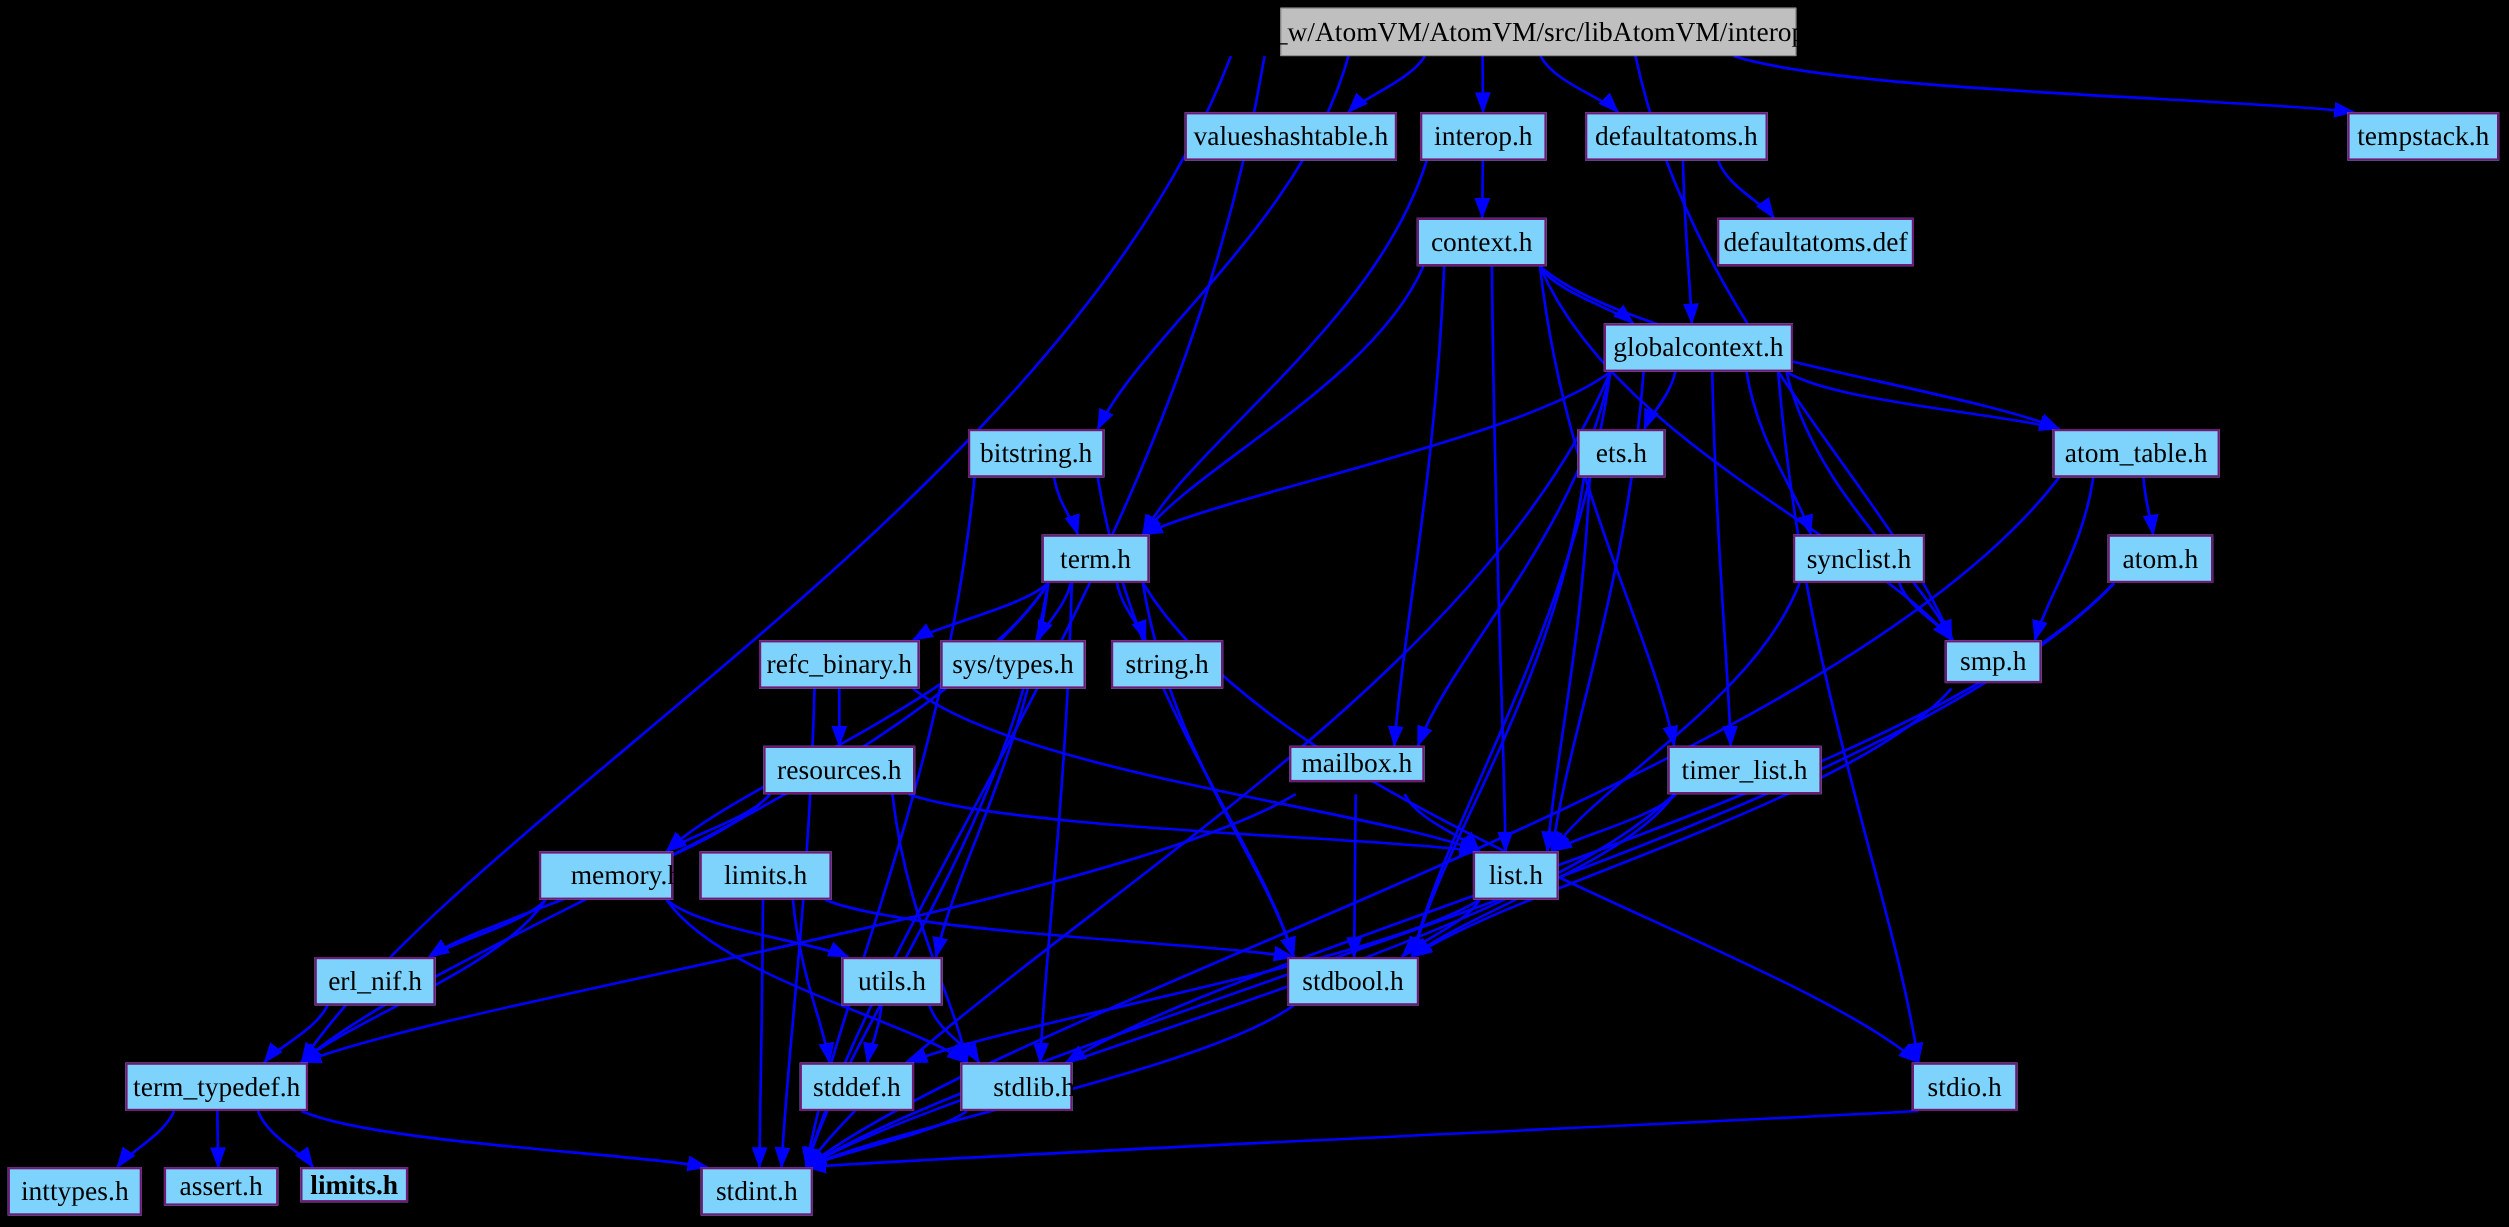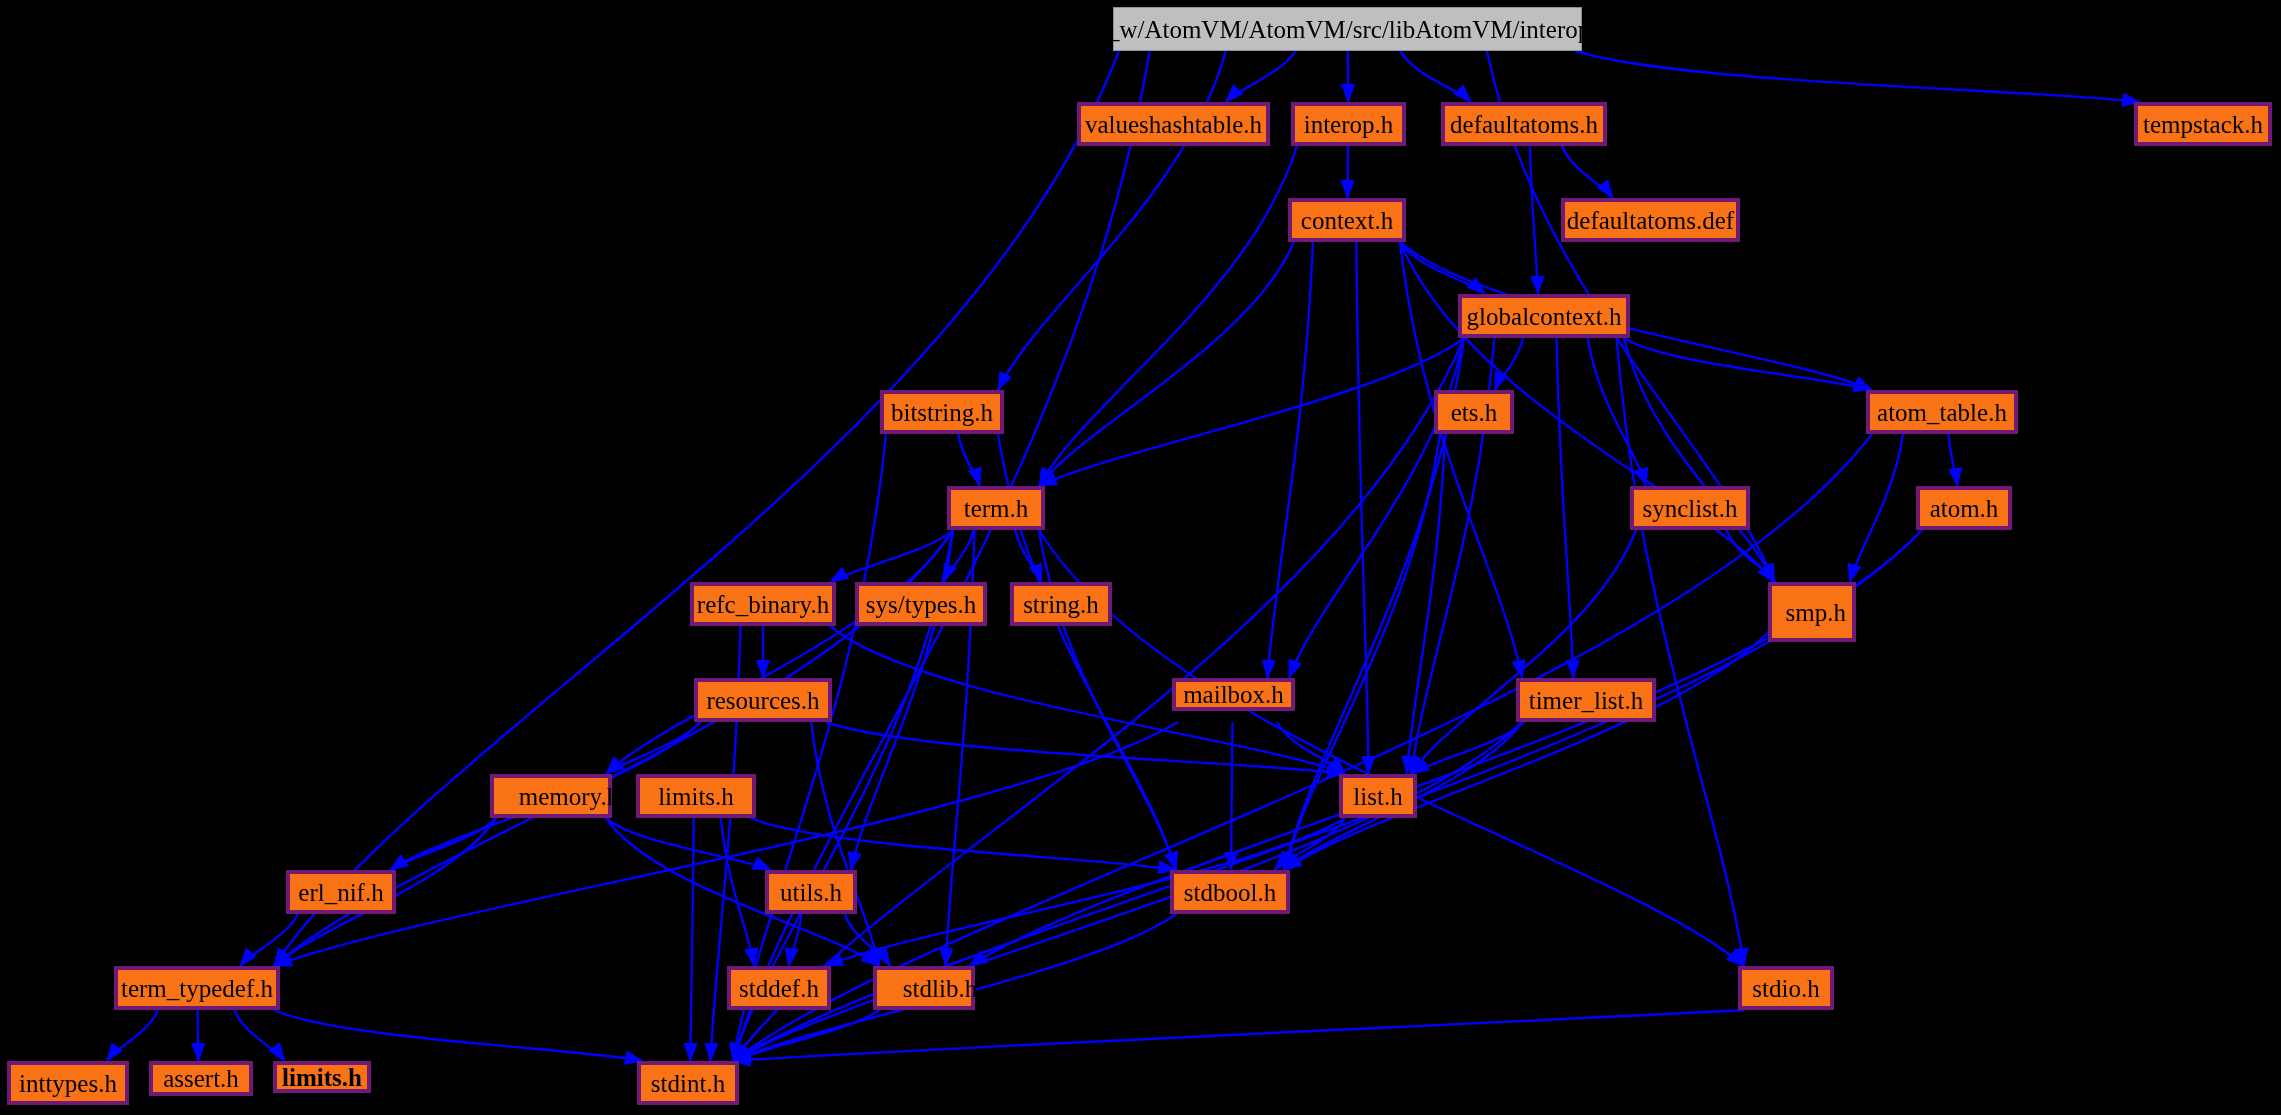--- a/index.html
+++ b/index.html
@@ -20,22 +20,22 @@
     position: absolute;
     left: 0;
     top: 0;
     width: 2281px;
     height: 1115px;
     pointer-events: none;
   }
   .node {
     position: absolute;
     box-sizing: border-box;
-    background: #f97316;
-    border: 4px solid #701a75;
+    background: #7dd3fc;
+    border: 2px solid #701a75;
     color: #000000;
     display: flex;
     align-items: center;
     justify-content: center;
     white-space: nowrap;
     font-size: 25px;
     line-height: 1;
     letter-spacing: 0px;
     z-index: 5;
   }
@@ -140,21 +140,21 @@
         <path d="M1176,914 C1096.26,972.3532 812.74,1024.25 733,1061" fill="none" stroke="#0000ff" stroke-width="2.4" marker-end="url(#arrow)"></path>
         <path d="M158.3,1010 C149.012,1032.04184 115.988,1048.25 106.69999999999999,1061" fill="none" stroke="#0000ff" stroke-width="2.4" marker-end="url(#arrow)"></path>
         <path d="M197.6,1010 C197.744,1032.96408 198.256,1048.25 198.4,1061" fill="none" stroke="#0000ff" stroke-width="2.4" marker-end="url(#arrow)"></path>
         <path d="M234.5,1010 C243.5,1033.8300000000002 275.5,1048.25 284.5,1061" fill="none" stroke="#0000ff" stroke-width="2.4" marker-end="url(#arrow)"></path>
         <path d="M274,1010 C340.42,1039.4444 576.58,1048.25 643,1061" fill="none" stroke="#0000ff" stroke-width="2.4" marker-end="url(#arrow)"></path>
         <path d="M879,1010 C852.72,1030.3804 759.28,1048.25 733,1061" fill="none" stroke="#0000ff" stroke-width="2.4" marker-end="url(#arrow)"></path>
         <path d="M1744,1010 C1562.02,1020.1500000000001 914.98,1048.25 733,1061" fill="none" stroke="#0000ff" stroke-width="2.4" marker-end="url(#arrow)"></path>
       </g>
   </svg>
   <div id="node-layer">
-      <div class="node root" style="left: 1113px; top: 7px; width: 469px; height: 44px;">
+      <div class="node root" style="left: 1164px; top: 7px; width: 469px; height: 44px;">
         <span class="node-label">/__w/AtomVM/AtomVM/src/libAtomVM/interop.c</span>
       </div>
       <div class="node" style="left: 1077px; top: 102px; width: 193px; height: 44px;">
         <span class="node-label">valueshashtable.h</span>
       </div>
       <div class="node" style="left: 1291px; top: 102px; width: 115px; height: 44px;">
         <span class="node-label">interop.h</span>
       </div>
       <div class="node" style="left: 1441px; top: 102px; width: 166px; height: 44px;">
         <span class="node-label">defaultatoms.h</span>
@@ -191,21 +191,21 @@
       </div>
       <div class="node" style="left: 690px; top: 582px; width: 146px; height: 44px;">
         <span class="node-label">refc_binary.h</span>
       </div>
       <div class="node" style="left: 855px; top: 582px; width: 132px; height: 44px;">
         <span class="node-label">sys/types.h</span>
       </div>
       <div class="node" style="left: 1010px; top: 582px; width: 102px; height: 44px;">
         <span class="node-label">string.h</span>
       </div>
-      <div class="node" style="left: 1768px; top: 582px; width: 88px; height: 60px; justify-content: flex-end;">
+      <div class="node" style="left: 1768px; top: 582px; width: 88px; height: 39px;">
         <span class="node-label">smp.h</span>
       </div>
       <div class="node" style="left: 694px; top: 678px; width: 138px; height: 44px;">
         <span class="node-label">resources.h</span>
       </div>
       <div class="node" style="left: 1172px; top: 678px; width: 123px; height: 33px;">
         <span class="node-label">mailbox.h</span>
       </div>
       <div class="node" style="left: 1516px; top: 678px; width: 140px; height: 44px;">
         <span class="node-label">timer_list.h</span>

